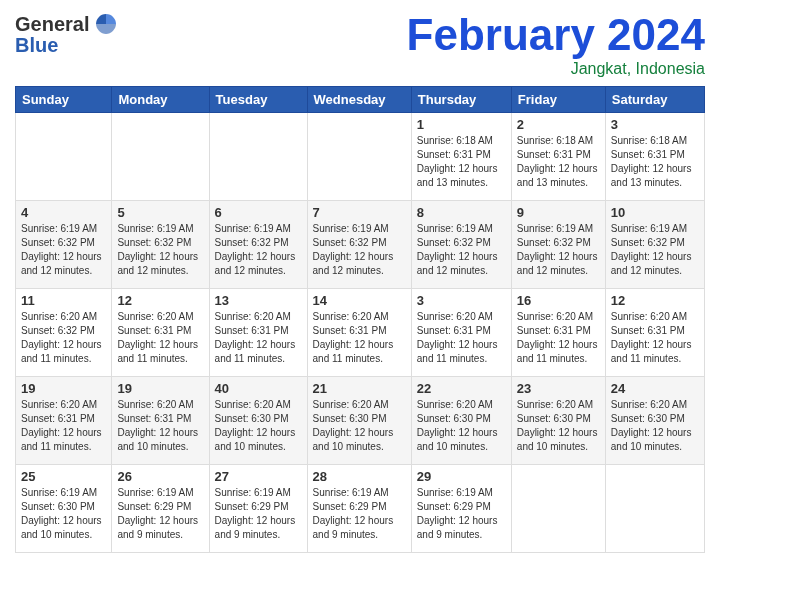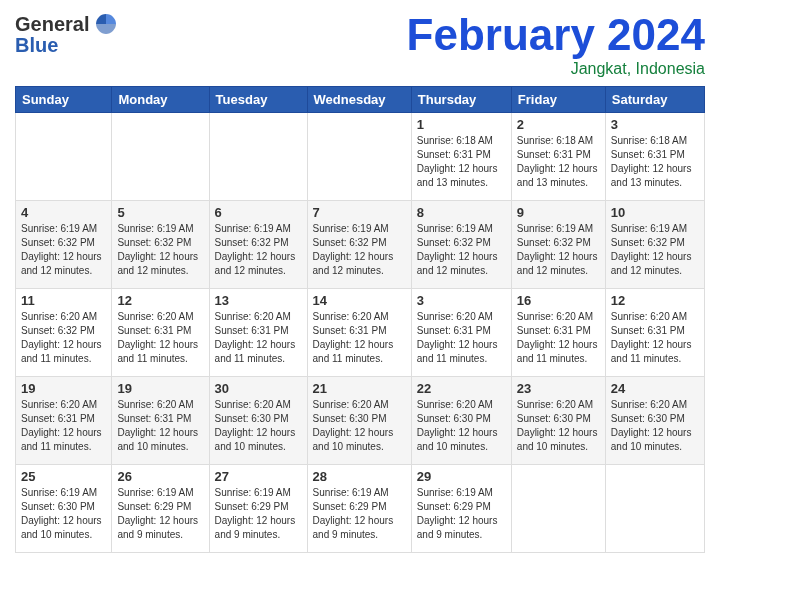--- a/index.html
+++ b/index.html
@@ -232,21 +232,21 @@
 and 11 minutes.</div>
           </td>
           <td>
             <span class="day-number">19</span>
             <div class="day-info" style="white-space: pre-line;">Sunrise: 6:20 AM
 Sunset: 6:31 PM
 Daylight: 12 hours
 and 10 minutes.</div>
           </td>
           <td>
-            <span class="day-number">30</span>
+            <span class="day-number">40</span>
             <div class="day-info" style="white-space: pre-line;">Sunrise: 6:20 AM
 Sunset: 6:30 PM
 Daylight: 12 hours
 and 10 minutes.</div>
           </td>
           <td>
             <span class="day-number">21</span>
             <div class="day-info" style="white-space: pre-line;">Sunrise: 6:20 AM
 Sunset: 6:30 PM
 Daylight: 12 hours

